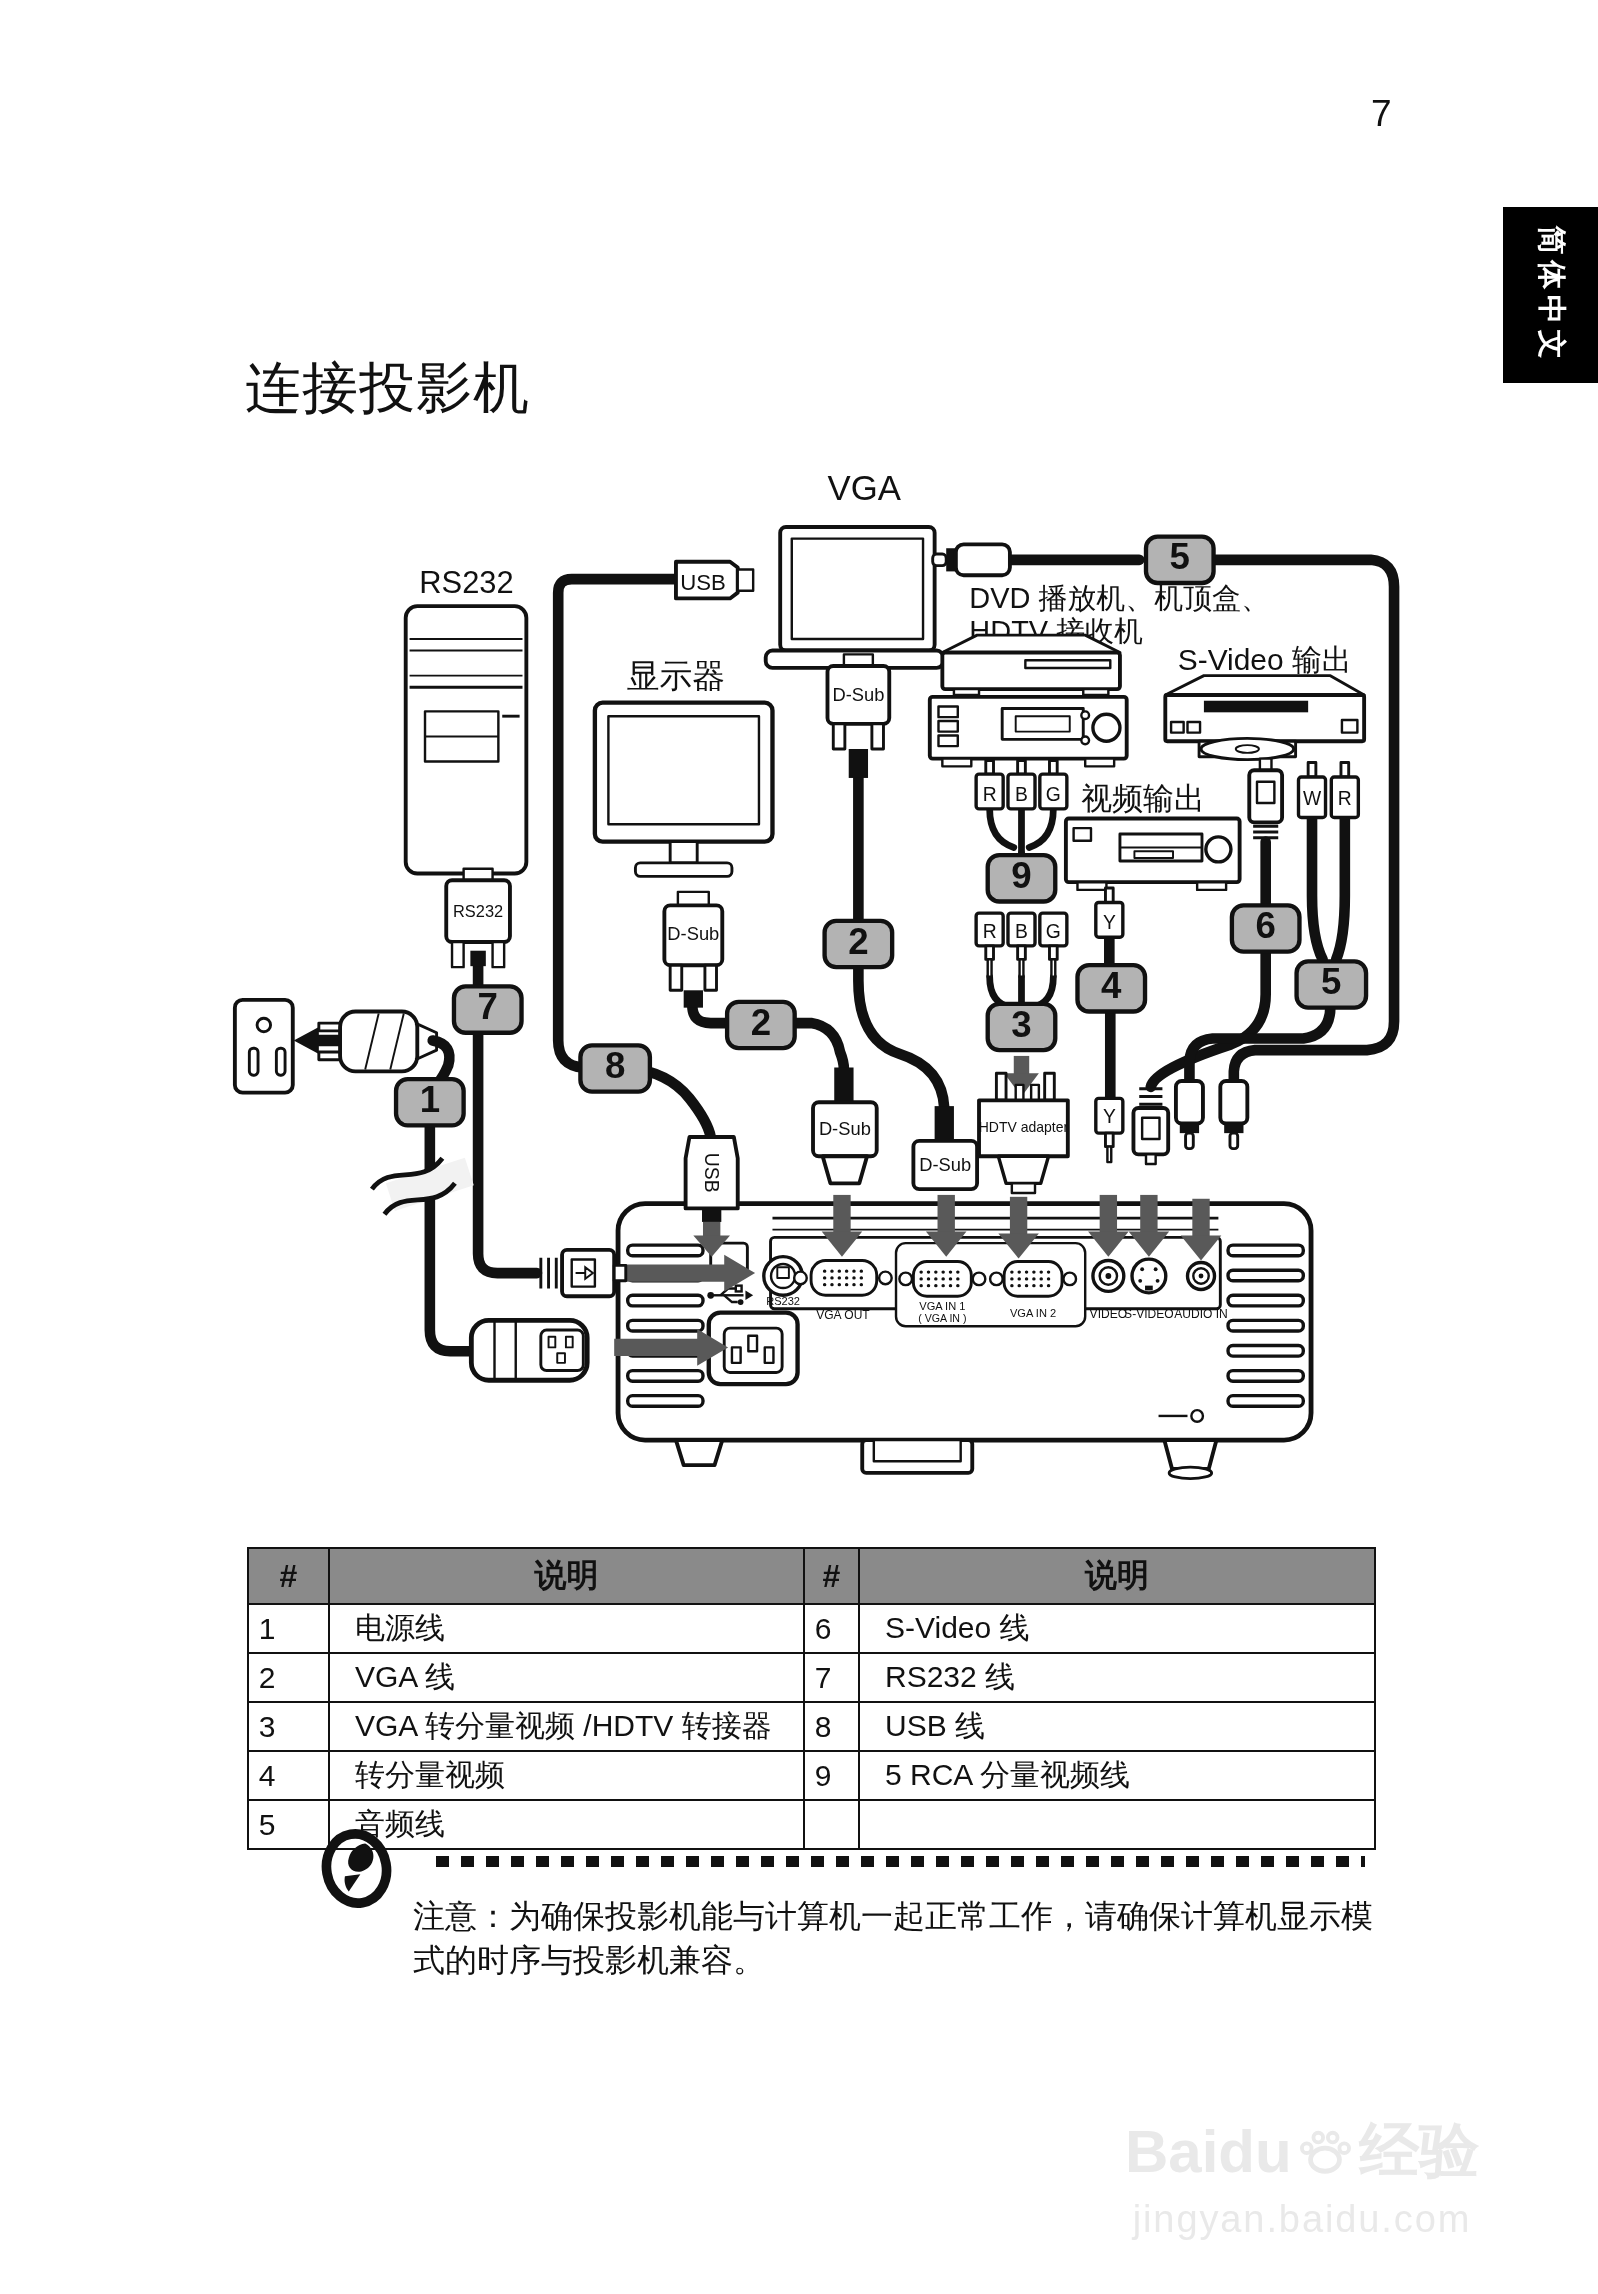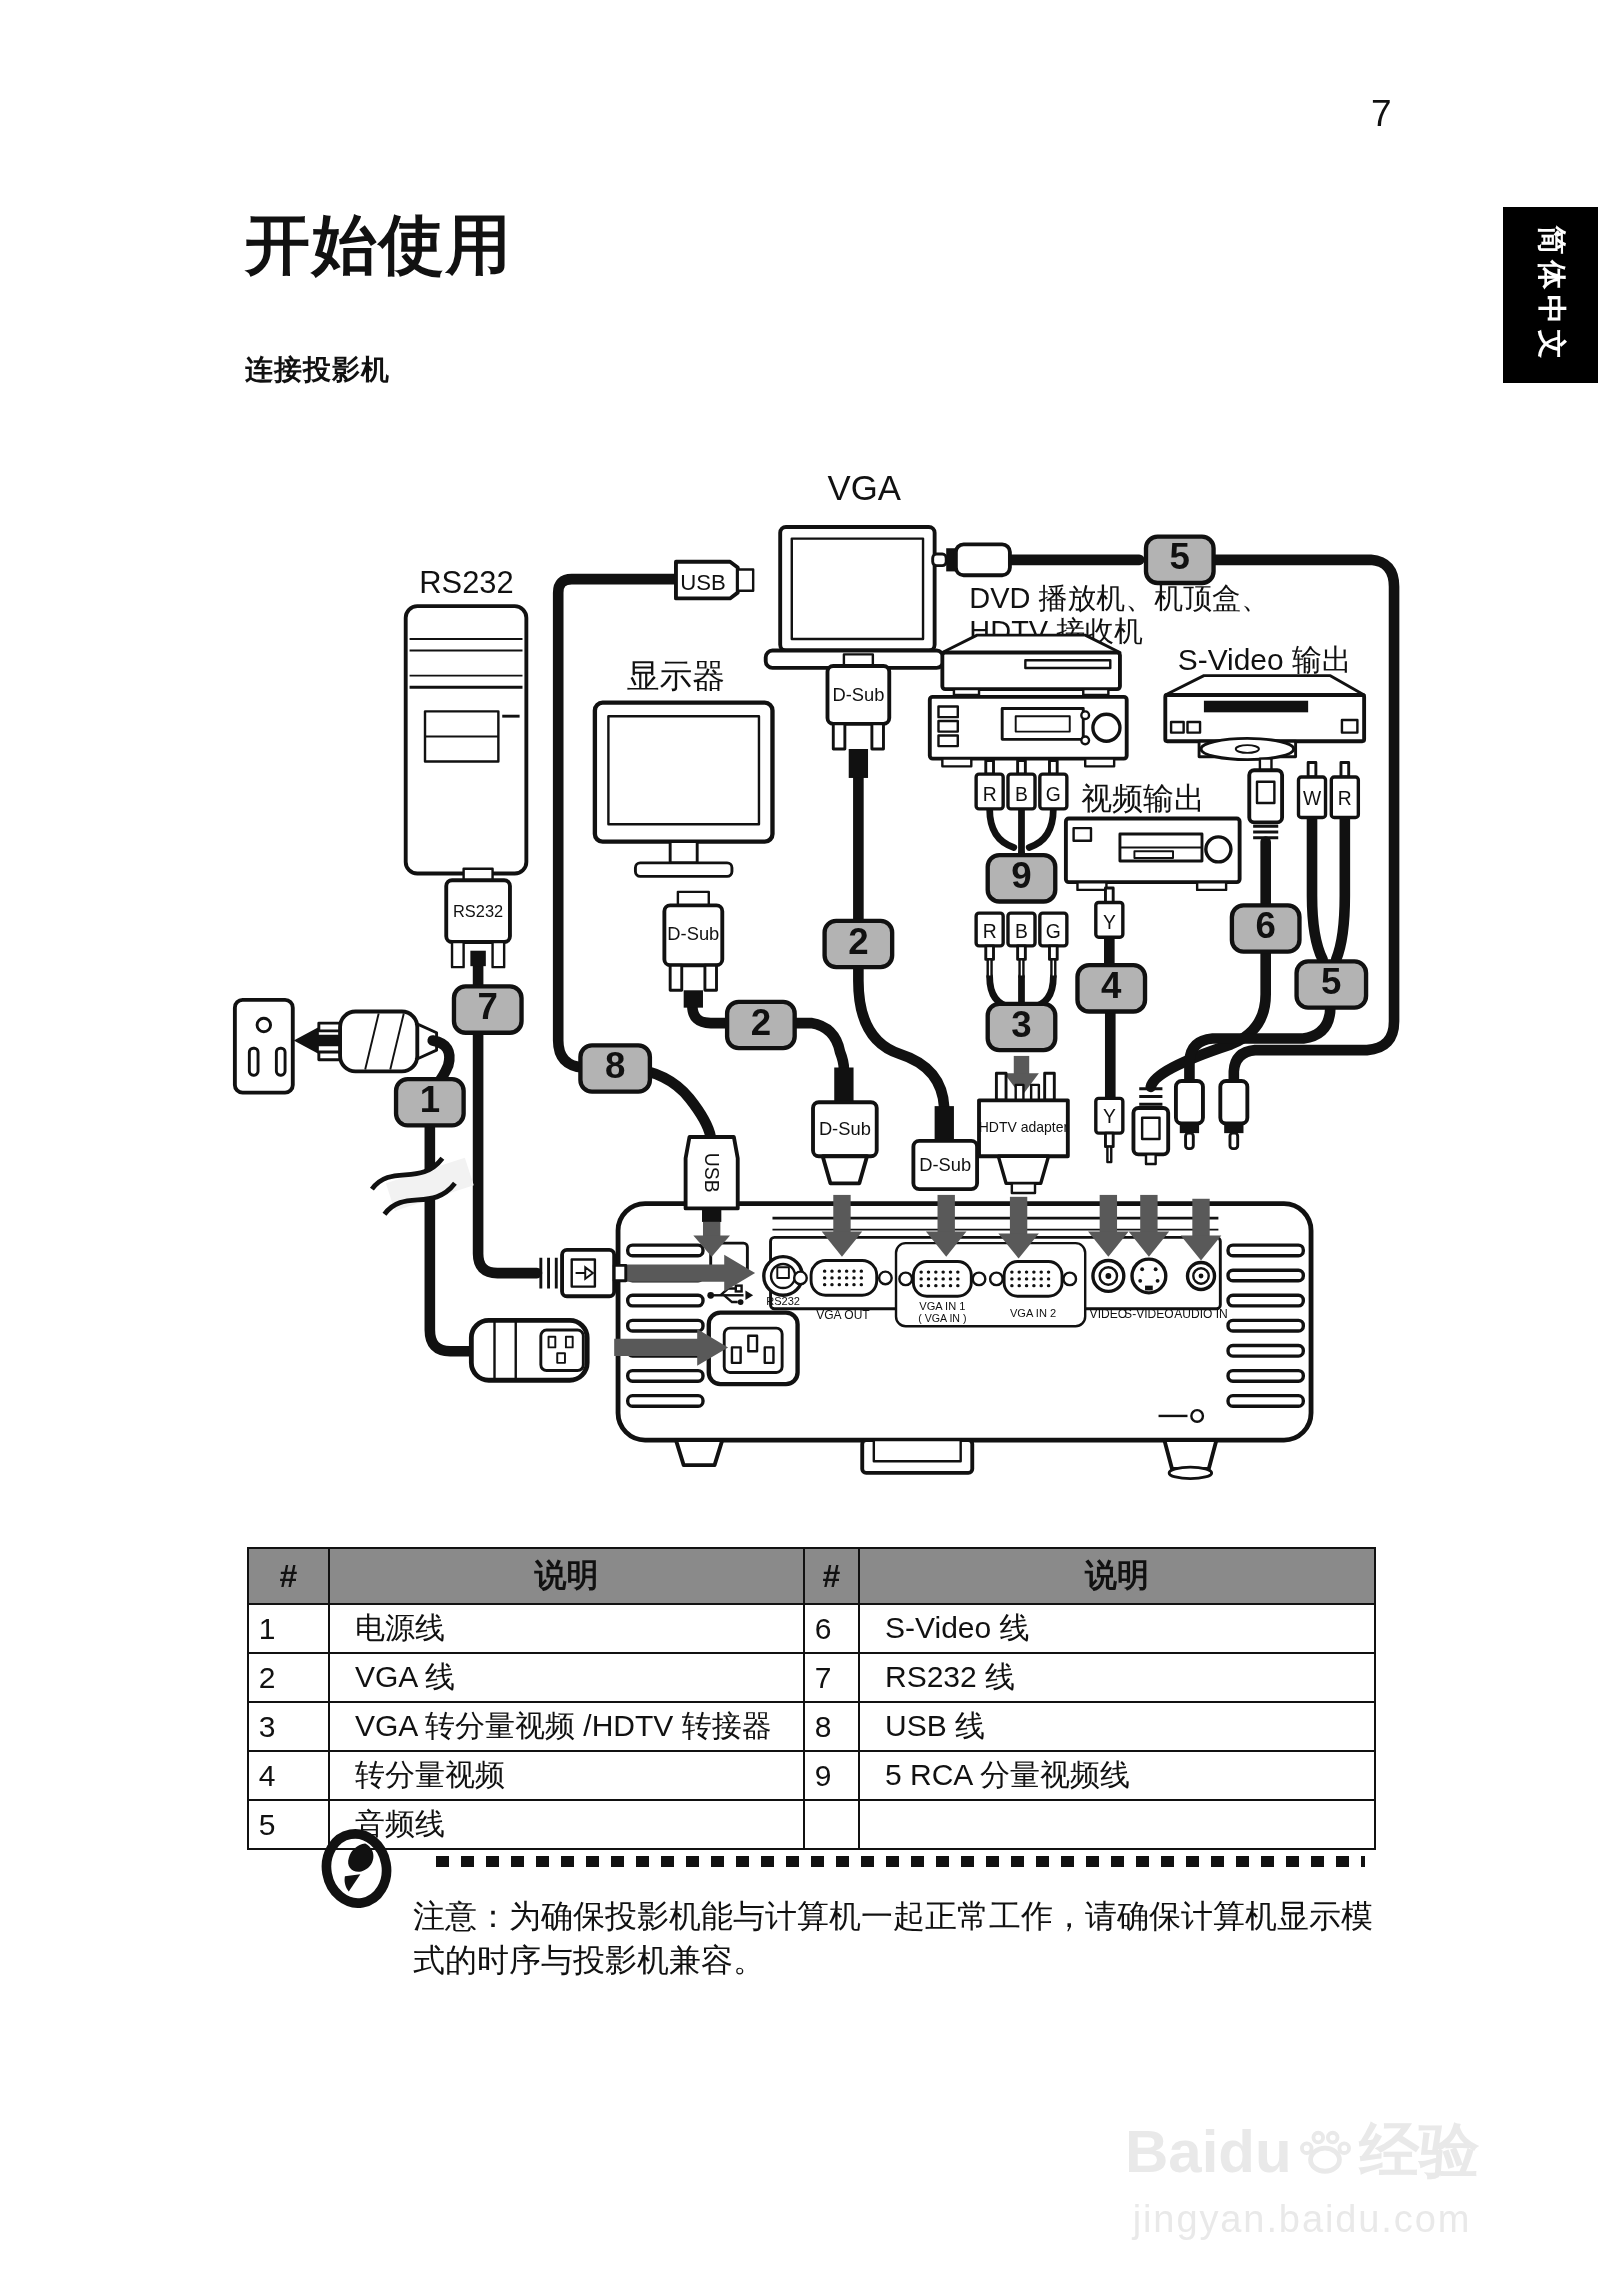--- a/index.html
+++ b/index.html
@@ -4,21 +4,21 @@
 <style>
   html,body{margin:0;padding:0;background:#e9e9e9;}
   .page{position:relative;width:1599px;height:2294px;background:#fff;margin:0 auto;
         font-family:"Liberation Sans","DejaVu Sans",sans-serif;color:#111;overflow:hidden;}
   .pagenum{position:absolute;left:1371px;top:93px;font-size:37px;}
   .lang-tab{position:absolute;left:1503px;top:207px;width:96px;height:176px;background:#000;
             display:flex;align-items:center;justify-content:center;}
   .lang-tab span{transform:rotate(90deg);white-space:nowrap;color:#fff;font-size:29px;
                  font-weight:bold;letter-spacing:5.8px;}
   .title{position:absolute;left:245px;top:201px;font-size:65px;font-weight:bold;letter-spacing:1.9px;}
-  .subtitle{position:absolute;left:245px;top:351px;font-size:28px;font-weight:bold;letter-spacing:1px;}
+  .subtitle{position:absolute;left:245px;top:351px;font-size:56px;font-weight:normal;letter-spacing:1px;}
   svg.diagram{position:absolute;left:0;top:444px;font-family:"Liberation Sans","DejaVu Sans",sans-serif;}
   svg text{fill:#111;}
   .ln{fill:#fff;stroke:#111;stroke-width:4;stroke-linejoin:round;}
   .ln2{fill:#fff;stroke:#111;stroke-width:2.5;stroke-linejoin:round;}
   .ln3{fill:none;stroke:#111;stroke-width:3;stroke-linejoin:round;}
   .cable{fill:none;stroke:#111;stroke-width:11;stroke-linecap:round;stroke-linejoin:round;}
   .cable2{fill:none;stroke:#111;stroke-width:7;stroke-linecap:round;stroke-linejoin:round;}
   .blk{fill:#111;stroke:none;}
   .gray{fill:#595959;stroke:none;}
   .badge-rect{fill:#b3b3b3;stroke:#111;stroke-width:4.5;}
@@ -50,21 +50,20 @@
 <body>
 
 <div class="page">
 
   <div class="pagenum">7</div>
 
   <div class="lang-tab">
     <span>简体中文</span>
   </div>
 
-  <h1 class="title" style="margin:0;">开始使用</h1>
   <h2 class="subtitle" style="margin:0;">连接投影机</h2>
 
   <svg class="diagram" width="1599" height="1081" viewBox="0 460 1656 1120">
 
     <defs>
       <g id="ad" class="gray">
         <rect x="-9" y="0" width="18" height="40"></rect>
         <path d="M-21,38 L21,38 L0,64 Z"></path>
       </g>
       <g id="ads" class="gray">

